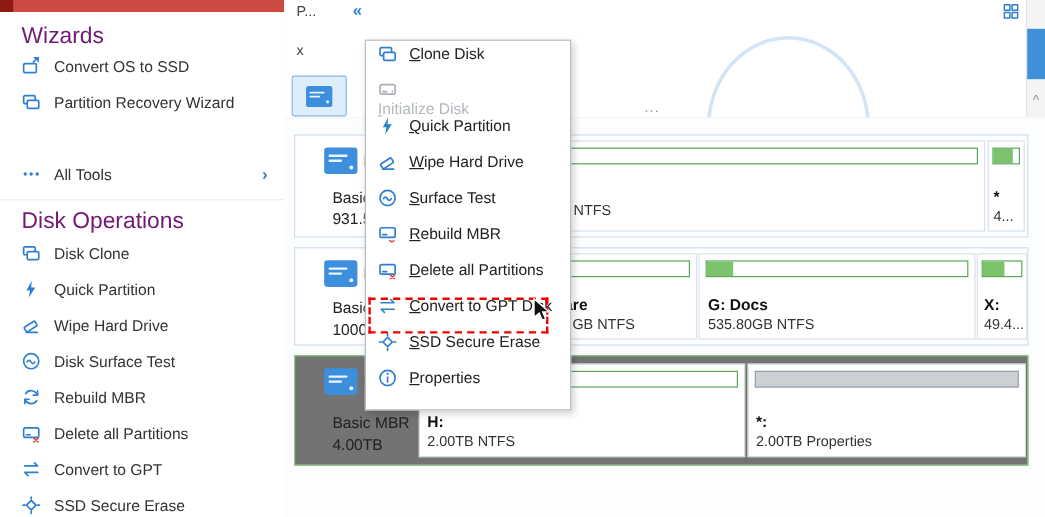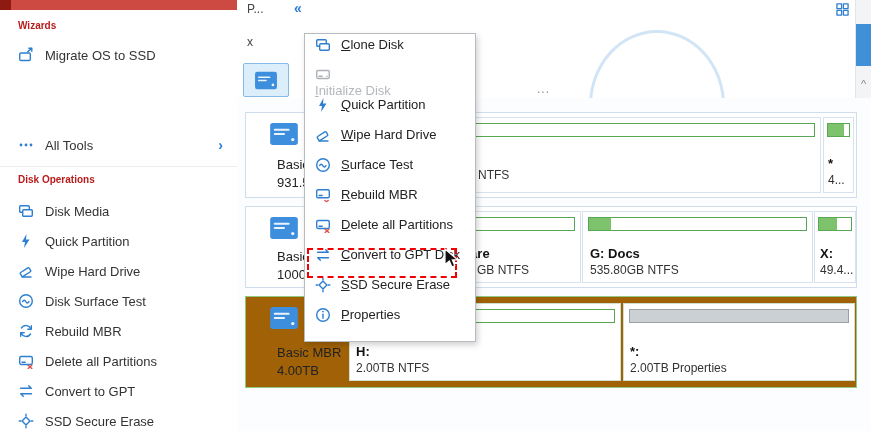--- a/index.html
+++ b/index.html
@@ -5,21 +5,21 @@
   html,body{margin:0;padding:0;background:#e9e9e9;}
   .screen{position:relative;width:871px;height:431px;background:#fff;overflow:hidden;
           font-family:"Liberation Sans",sans-serif;font-size:12px;color:#333;}
 
   
   .redbar{position:absolute;left:0;top:0;width:237px;height:10px;background:#cd4a42;}
   .redbar-dark{position:absolute;left:0;top:0;width:11px;height:10px;background:#8e1a12;}
 
   
   .sidebar{position:absolute;left:0;top:10px;width:237px;bottom:0;background:#fff;border-right:1px solid #e4e7eb;}
-  .sb-header{position:absolute;left:18px;font-size:10px;font-weight:bold;color:#b91c1c;}
+  .sb-header{position:absolute;left:18px;font-size:19px;font-weight:normal;color:#701a75;}
   .sb-item{position:absolute;left:0;width:100%;height:30px;display:flex;align-items:center;cursor:pointer;}
   .sb-item svg{margin-left:18px;flex:none;}
   .sb-label{margin-left:11px;font-size:13px;color:#333;white-space:nowrap;}
   .sb-chevron{position:absolute;right:14px;color:#2e7fd0;font-weight:bold;font-size:14px;}
   .sb-divider{position:absolute;left:0;width:100%;height:1px;background:#ececec;}
 
   
   svg.ic{stroke:#2e7fd0;fill:none;stroke-width:1.4;stroke-linecap:round;stroke-linejoin:round;}
   svg.ic-gray{stroke:#aab0b6;fill:none;stroke-width:1.4;stroke-linecap:round;stroke-linejoin:round;}
 
@@ -33,21 +33,21 @@
   .tp-diskbtn{position:absolute;left:6px;top:63px;width:44px;height:32px;background:#ddeefb;border:1px solid #86b8e8;border-radius:2px;display:flex;align-items:center;justify-content:center;cursor:pointer;}
   .tp-ellipse{position:absolute;left:352px;top:30px;width:130px;height:145px;border:3px solid #d2e5f6;border-radius:50%;}
   .tp-dots{position:absolute;left:300px;top:82px;color:#8a9097;letter-spacing:1px;}
   .tp-scroll{position:absolute;right:0;top:0;width:15px;height:98px;background:#f3f4f6;border-left:1px solid #e2e5e9;}
   .tp-thumb{position:absolute;left:0;right:0;top:24px;height:42px;background:#4090d8;}
   .tp-up{position:absolute;left:0;right:0;top:78px;text-align:center;color:#888;font-size:11px;cursor:pointer;}
 
   
   .disk-area{position:absolute;left:0;right:0;top:98px;bottom:0;background:#fbfdff;}
   .card{position:absolute;left:8px;width:610px;background:#fff;border:1px solid #cfdded;}
-  .card.sel{background:#a16207;border-color:#8fca80;}
+  .card.sel{background:#737373;border-color:#8fca80;}
   .disk-ico{position:absolute;left:23px;top:9px;}
   .disk-name{position:absolute;left:57px;top:13px;font-size:13px;color:#222;white-space:nowrap;}
   .disk-l1{position:absolute;left:31px;font-size:13px;color:#222;white-space:nowrap;}
   .disk-l2{position:absolute;left:31px;font-size:13px;color:#222;white-space:nowrap;}
   .part{position:absolute;top:4px;bottom:4px;background:#fff;border:1px solid #d6e2ee;}
   .card.sel .part{top:6px;bottom:6px;border-color:#cfe0d2;}
   .pbar{position:absolute;left:5px;right:5px;top:5px;height:12px;border:1px solid #57a757;background:#fff;}
   .pbar i{display:block;height:100%;background:#7cc36b;}
   .pbar.gray{border-color:#99a0a6;background:#cbd0d5;}
   .pname{position:absolute;font-size:13px;font-weight:bold;color:#111;white-space:nowrap;}
@@ -75,41 +75,48 @@
   <div class="redbar-dark"></div>
 
   <div class="sidebar">
     <div class="sb-header" style="top:10px">Wizards</div>
 
     <div class="sb-item" style="top:30px">
       <svg class="ic" width="16" height="16" viewBox="0 0 16 16">
           <rect x="1.7" y="6" width="10.6" height="7.5" rx="1.2"></rect>
           <path d="M9.8 4.6l4-3.4M10.8 1.2h3v3"></path>
         </svg>
-      <span class="sb-label">Migrate OS to SSD</span>
+      <span class="sb-label">Convert OS to SSD</span>
+    </div>
+    <div class="sb-item" style="top:60px">
+      <svg class="ic" width="16" height="16" viewBox="0 0 16 16">
+          <rect x="1.7" y="2.7" width="9.6" height="6.6" rx="1"></rect>
+          <rect x="4.7" y="6.7" width="9.6" height="6.6" rx="1" fill="#fff"></rect>
+        </svg>
+      <span class="sb-label">Partition Recovery Wizard</span>
     </div>
     <div class="sb-item" style="top:120px">
       <svg class="ic" width="16" height="16" viewBox="0 0 16 16">
           <circle cx="3" cy="8" r="1.4" fill="#2e7fd0" stroke="none"></circle>
           <circle cx="8" cy="8" r="1.4" fill="#2e7fd0" stroke="none"></circle>
           <circle cx="13" cy="8" r="1.4" fill="#2e7fd0" stroke="none"></circle>
         </svg>
       <span class="sb-label">All Tools</span>
       <span class="sb-chevron">›</span>
     </div>
 
     <div class="sb-divider" style="top:156px"></div>
     <div class="sb-header" style="top:164px">Disk Operations</div>
 
     <div class="sb-item" style="top:186px">
       <svg class="ic" width="16" height="16" viewBox="0 0 16 16">
           <rect x="1.7" y="2.7" width="9.6" height="6.6" rx="1"></rect>
           <rect x="4.7" y="6.7" width="9.6" height="6.6" rx="1" fill="#fff"></rect>
         </svg>
-      <span class="sb-label">Disk Media</span>
+      <span class="sb-label">Disk Clone</span>
     </div>
     <div class="sb-item" style="top:216px">
       <svg class="ic" width="16" height="16" viewBox="0 0 16 16">
           <path d="M8.5 1 4 9h3l-1 6 5.5-8.5H8z" fill="#2e7fd0" stroke="none"></path>
         </svg>
       <span class="sb-label">Quick Partition</span>
     </div>
     <div class="sb-item" style="top:246px">
       <svg class="ic" width="16" height="16" viewBox="0 0 16 16">
           <rect x="2.2" y="6.8" width="10.5" height="4.6" rx="1" transform="rotate(-33 7.5 9)"></rect>

